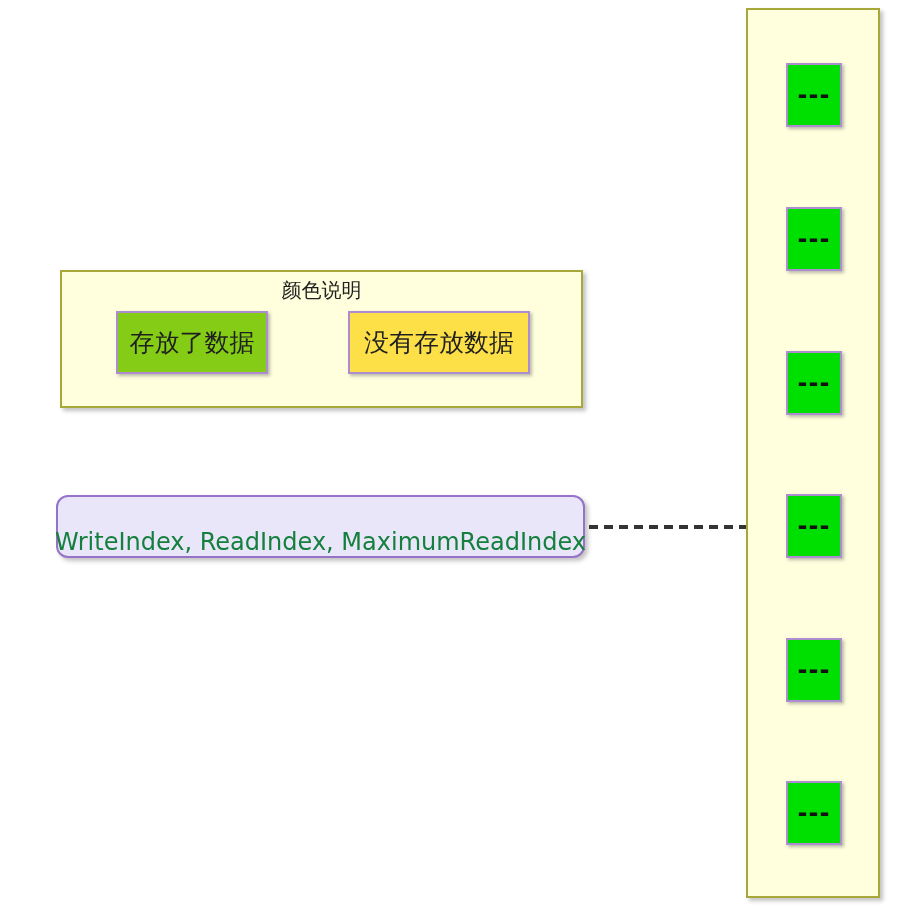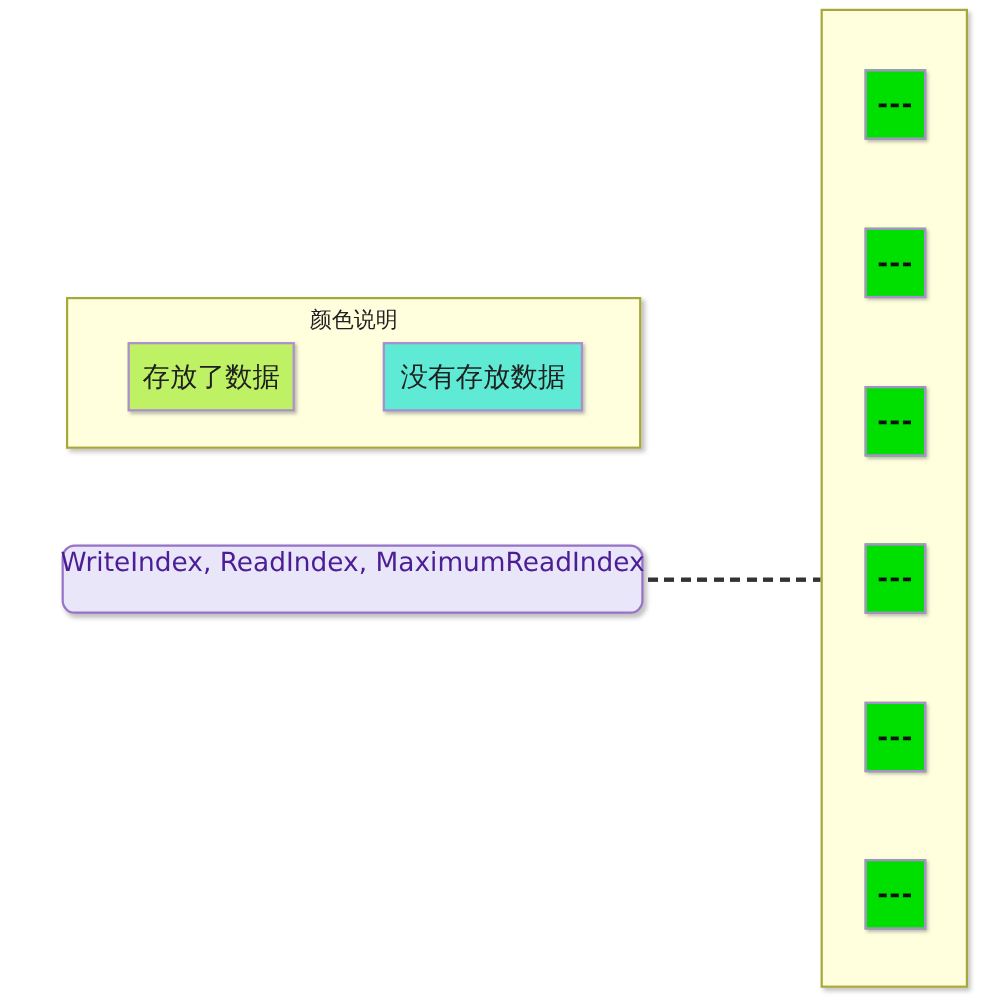--- a/index.html
+++ b/index.html
@@ -34,37 +34,37 @@
     top: 39px;
     height: 59px;
     border: 2px solid #AE8CD0;
     box-shadow: 2px 2px 3px rgba(120,120,120,0.5);
     display: flex;
     align-items: center;
     justify-content: center;
     font-size: 25px;
     color: #1f1f1f;
   }
-  .swatch-filled { left: 54px;  width: 148px; background: #bef264; justify-content: center; }
-  .swatch-empty  { left: 286px; width: 178px; background: #5eead4; text-align: right; }
+  .swatch-filled { left: 54px;  width: 148px; background: #84cc16; justify-content: center; }
+  .swatch-empty  { left: 286px; width: 178px; background: #fde047; text-align: right; }
 
   
   .pointer-box {
     position: absolute;
     left: 56px; top: 495px;
     width: 525px; height: 59px;
     background: #E9E6FA;
     border: 2px solid #9673C8;
     border-radius: 12px;
     box-shadow: 3px 3px 4px rgba(120,120,120,0.45);
     display: flex;
-    align-items: flex-start;
+    align-items: flex-end;
     justify-content: center;
     font-size: 24px;
-    color: #4c1d95;
+    color: #15803d;
     white-space: nowrap;
   }
 
   
   .arrow-line {
     position: absolute;
     left: 589px; top: 525px;
     width: 179px; height: 4px;
     background: repeating-linear-gradient(90deg, #333333 0 9px, transparent 9px 15px);
   }

